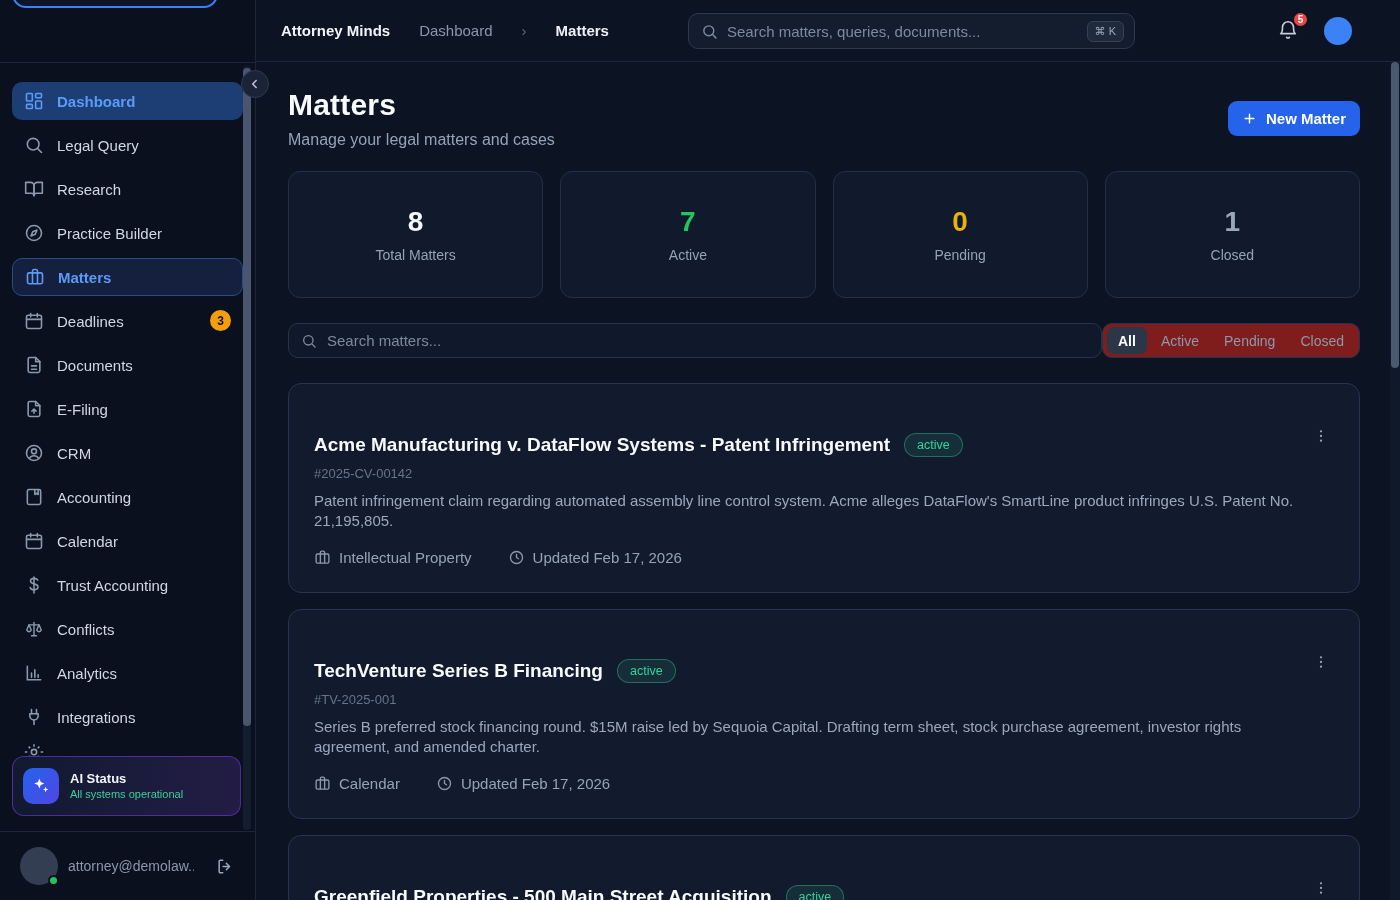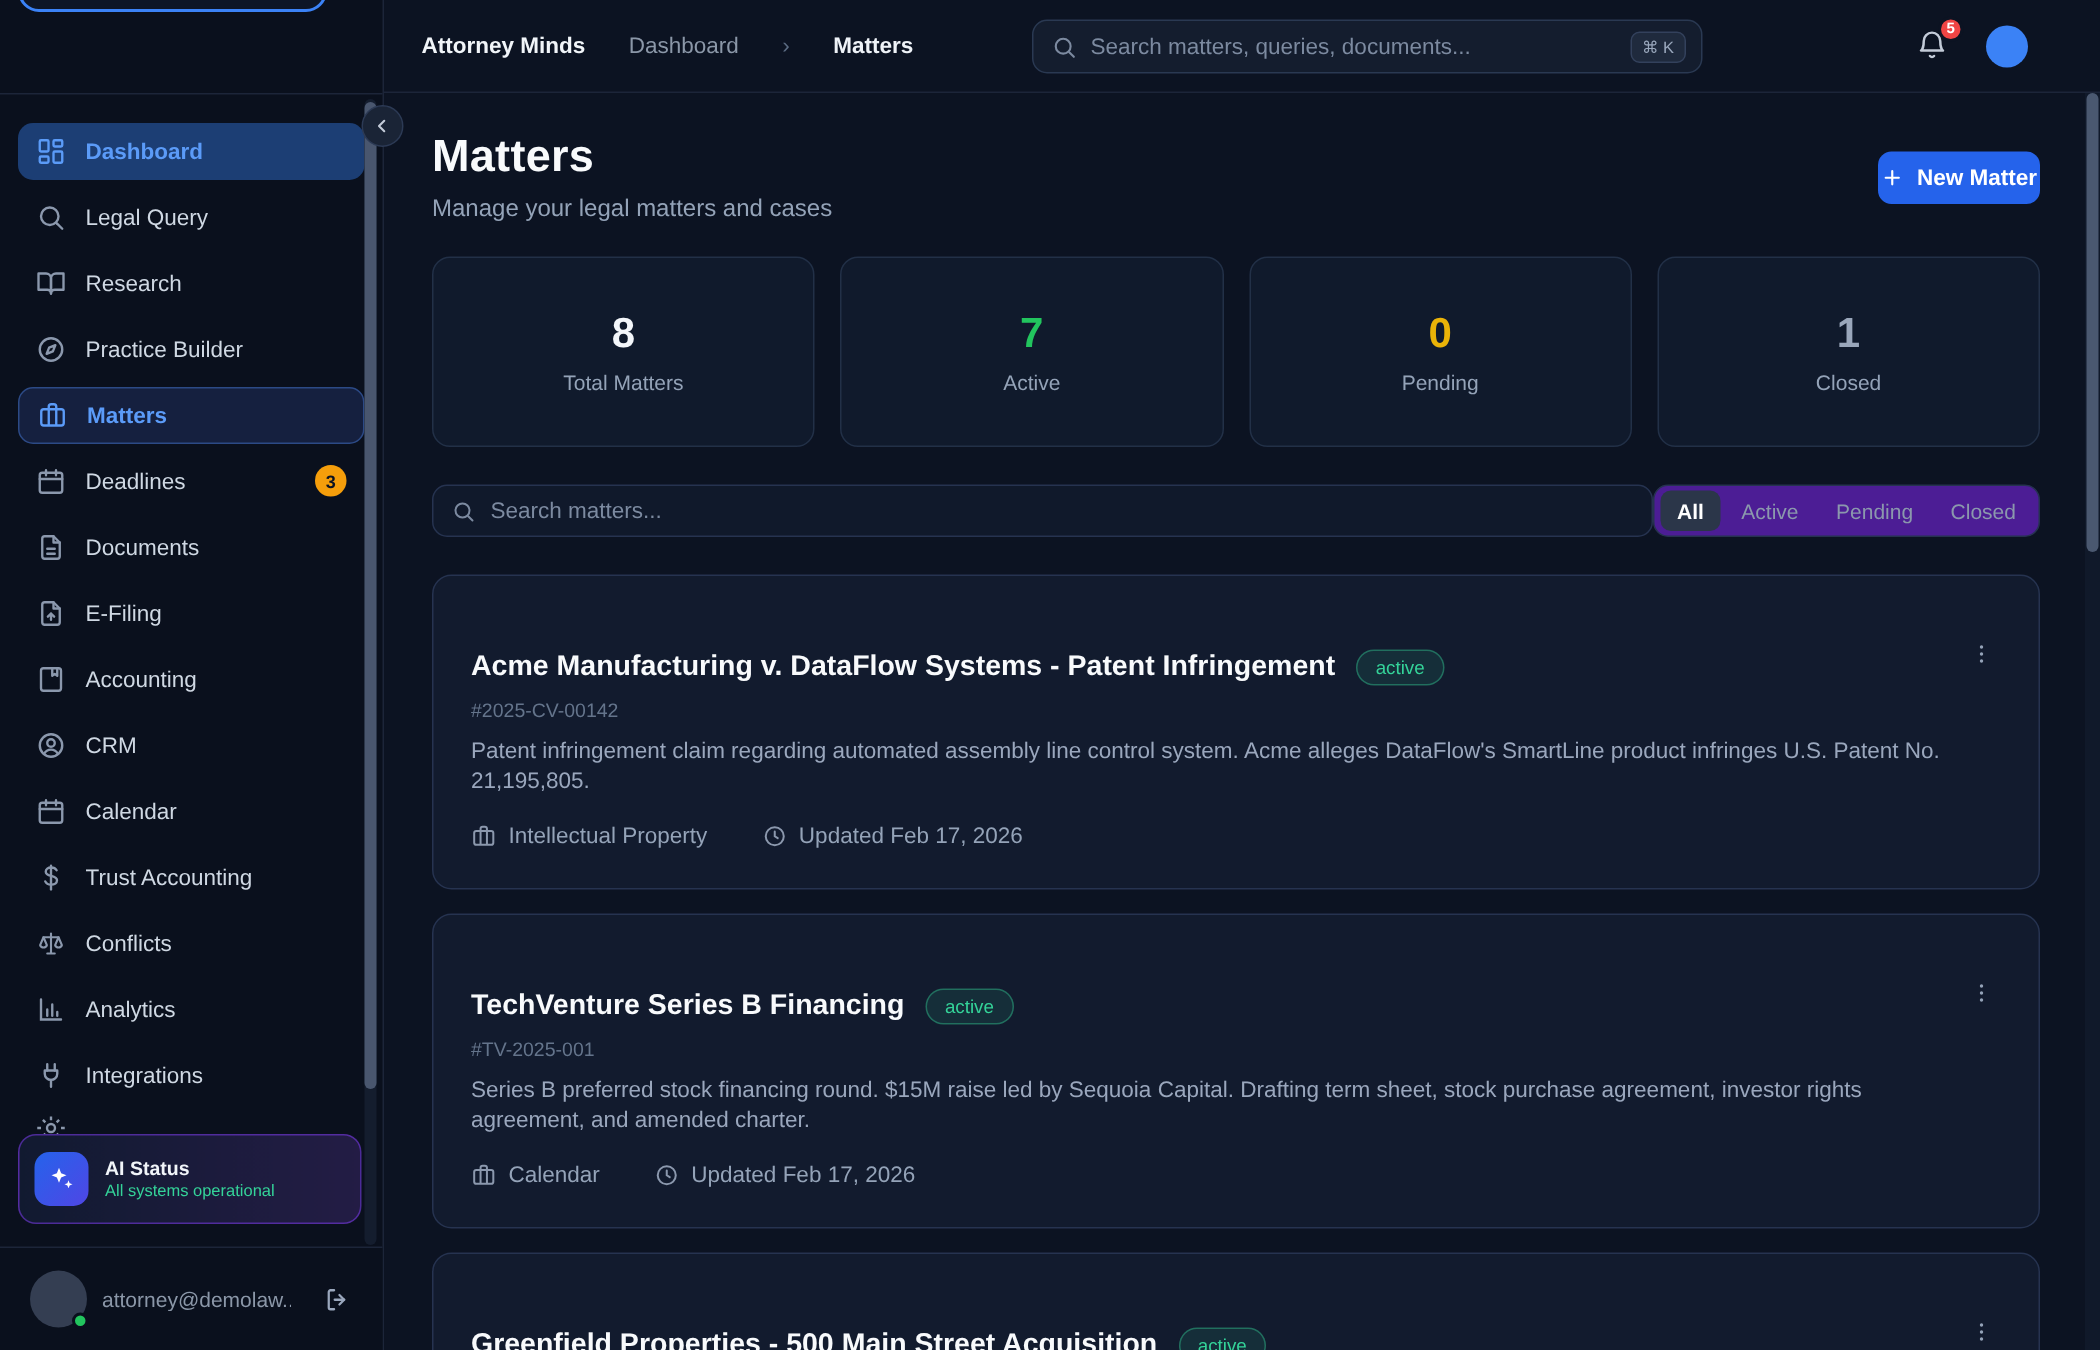--- a/index.html
+++ b/index.html
@@ -107,40 +107,40 @@
 
   
   #main { position:absolute; left:256px; top:62px; width:1144px; height:838px; }
   .page-head { position:absolute; left:32px; top:26px; }
   .page-title { font-size:30px; font-weight:800; color:#f8fafc; letter-spacing:.2px; }
   .page-sub { margin-top:9px; font-size:16px; color:#94a3b8; }
   .new-matter-btn {
     position:absolute; right:40px; top:39px; height:35px; border-radius:9px;
     background:#2563eb; color:#fff; border:none; font-family:inherit;
     font-size:15px; font-weight:600; display:flex; align-items:center; gap:9px;
-    padding:0 2px; cursor:pointer;text-align:center;
+    padding:0 14px; cursor:pointer;text-align:center;
   }
 
   .stats-row { position:absolute; left:32px; top:109px; width:1072px; display:flex; gap:17px; }
   .stat-card {
     flex:1; height:127px; background:#101a2c; border:1px solid #223047; border-radius:12px;
     display:flex; flex-direction:column; align-items:center; justify-content:center; gap:9px;
   }
   .stat-value { font-size:28px; font-weight:700; }
   .stat-label { font-size:14px; color:#94a3b8; }
 
   .filter-row { position:absolute; left:32px; top:261px; width:1072px; display:flex; justify-content:space-between; }
   .matters-search {
     width:815px; height:35px; background:#10192b; border:1px solid #263350; border-radius:10px;
     display:flex; align-items:center; gap:10px; padding:0 12px;
   }
   .matters-search input { flex:1; background:transparent; border:none; outline:none; color:#c8d2e0; font-size:15px; font-family:inherit; }
   .matters-search input::placeholder { color:#7c8aa0; }
   .filter-group {
-    height:35px; background:#4c1d95; border:1px solid #263350; border-radius:10px;
+    height:35px; background:#7f1d1d; border:1px solid #263350; border-radius:10px;
     display:flex; align-items:center; gap:3px; padding:0 4px;
   }
   .filter-chip {
     height:27px; border-radius:7px; padding:0 11px; font-size:14px; color:#8b98ad;
     background:transparent; border:none; font-family:inherit; cursor:pointer;
     display:flex; align-items:center;
   }
   .filter-chip.selected { background:#2b3649; color:#fff; font-weight:700; }
 
   .cards-col { position:absolute; left:32px; top:321px; width:1072px; display:flex; flex-direction:column; gap:16px; }
@@ -257,36 +257,36 @@
           <svg viewBox="0 0 24 24" fill="none" stroke="currentColor" stroke-width="1.9" stroke-linecap="round" stroke-linejoin="round">
             <path d="M14 3H7a2 2 0 0 0-2 2v14a2 2 0 0 0 2 2h10a2 2 0 0 0 2-2V8z"></path>
             <path d="M14 3v5h5"></path>
             <path d="M12 17v-5M9.5 14.5L12 12l2.5 2.5"></path>
           </svg>
         </span>
       <span>E-Filing</span>
     </div>
     <div class="nav-item">
       <span class="nicon">
-          <svg viewBox="0 0 24 24" fill="none" stroke="currentColor" stroke-width="1.9" stroke-linejoin="round">
-            <rect x="4" y="3" width="16" height="18" rx="2"></rect>
-            <path d="M13 3v6l2-1.5L17 9V3"></path>
-          </svg>
-        </span>
-      <span>Accounting</span>
-    </div>
-    <div class="nav-item">
-      <span class="nicon">
           <svg viewBox="0 0 24 24" fill="none" stroke="currentColor" stroke-width="1.9" stroke-linecap="round">
             <circle cx="12" cy="12" r="9"></circle>
             <circle cx="12" cy="10" r="3"></circle>
             <path d="M6.5 18.6a6.2 6.2 0 0 1 11 0"></path>
           </svg>
         </span>
       <span>CRM</span>
+    </div>
+    <div class="nav-item">
+      <span class="nicon">
+          <svg viewBox="0 0 24 24" fill="none" stroke="currentColor" stroke-width="1.9" stroke-linejoin="round">
+            <rect x="4" y="3" width="16" height="18" rx="2"></rect>
+            <path d="M13 3v6l2-1.5L17 9V3"></path>
+          </svg>
+        </span>
+      <span>Accounting</span>
     </div>
     <div class="nav-item">
       <span class="nicon">
           <svg viewBox="0 0 24 24" fill="none" stroke="currentColor" stroke-width="1.9" stroke-linecap="round" stroke-linejoin="round">
             <rect x="3" y="5" width="18" height="16" rx="2"></rect>
             <path d="M8 3v4M16 3v4M3 10h18"></path>
           </svg>
         </span>
       <span>Calendar</span>
     </div>

